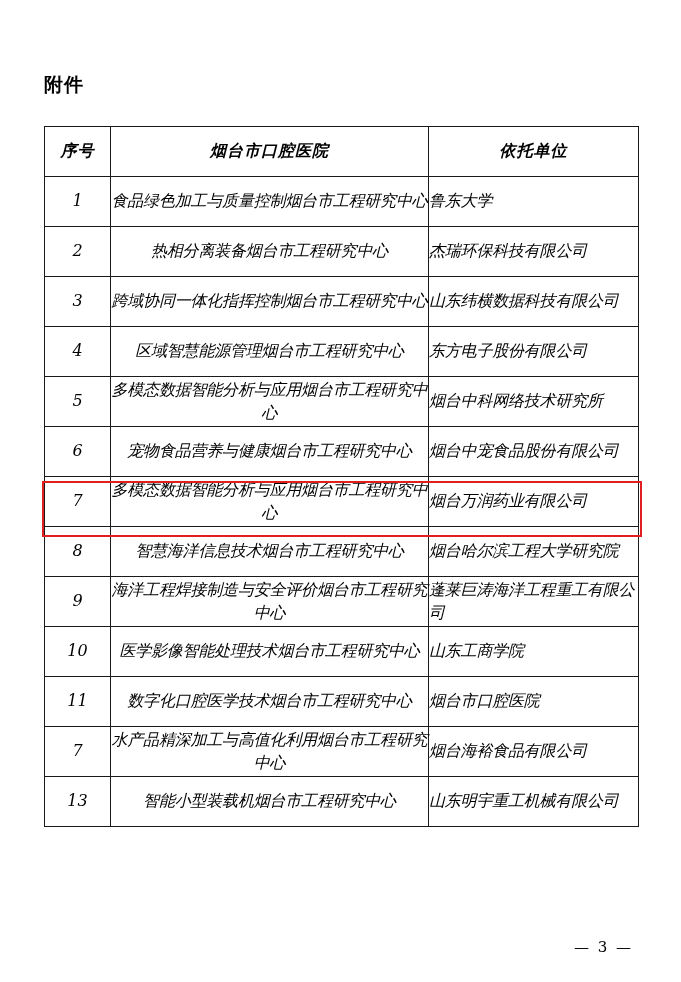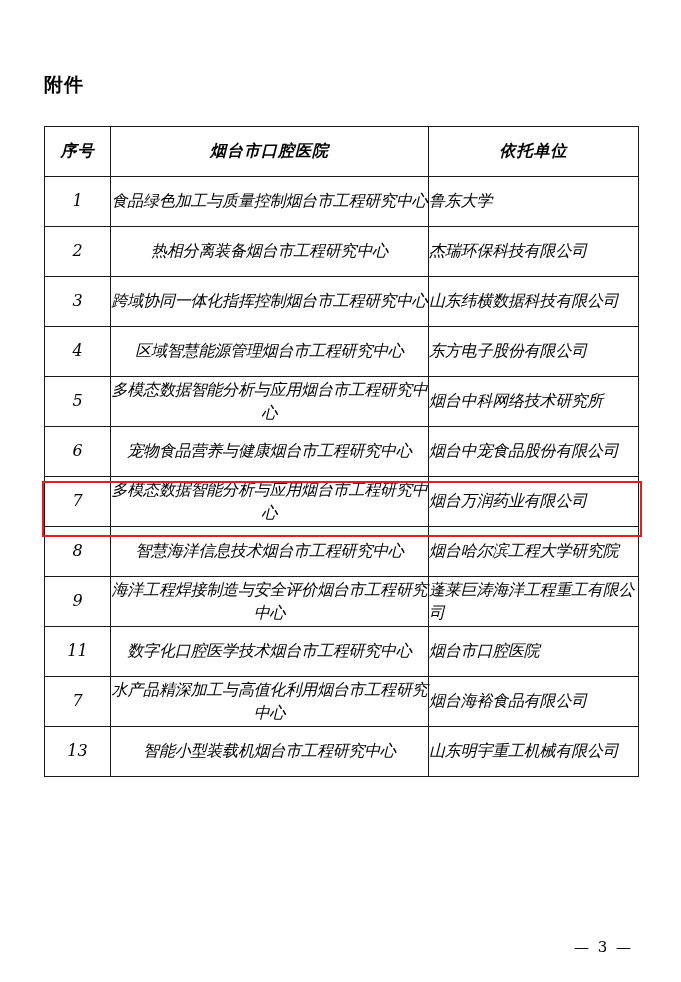--- a/index.html
+++ b/index.html
@@ -159,20 +159,25 @@
         <td class="num">8</td>
         <td class="name">智慧海洋信息技术烟台市工程研究中心</td>
         <td class="unit">烟台哈尔滨工程大学研究院</td>
       </tr>
       <tr>
         <td class="num">9</td>
         <td class="name">海洋工程焊接制造与安全评价烟台市工程研究中心</td>
         <td class="unit">蓬莱巨涛海洋工程重工有限公司</td>
       </tr>
       <tr>
+        <td class="num">10</td>
+        <td class="name">医学影像智能处理技术烟台市工程研究中心</td>
+        <td class="unit">山东工商学院</td>
+      </tr>
+      <tr>
         <td class="num">11</td>
         <td class="name">数字化口腔医学技术烟台市工程研究中心</td>
         <td class="unit">烟台市口腔医院</td>
       </tr>
       <tr>
         <td class="num">7</td>
         <td class="name">水产品精深加工与高值化利用烟台市工程研究中心</td>
         <td class="unit">烟台海裕食品有限公司</td>
       </tr>
       <tr>

